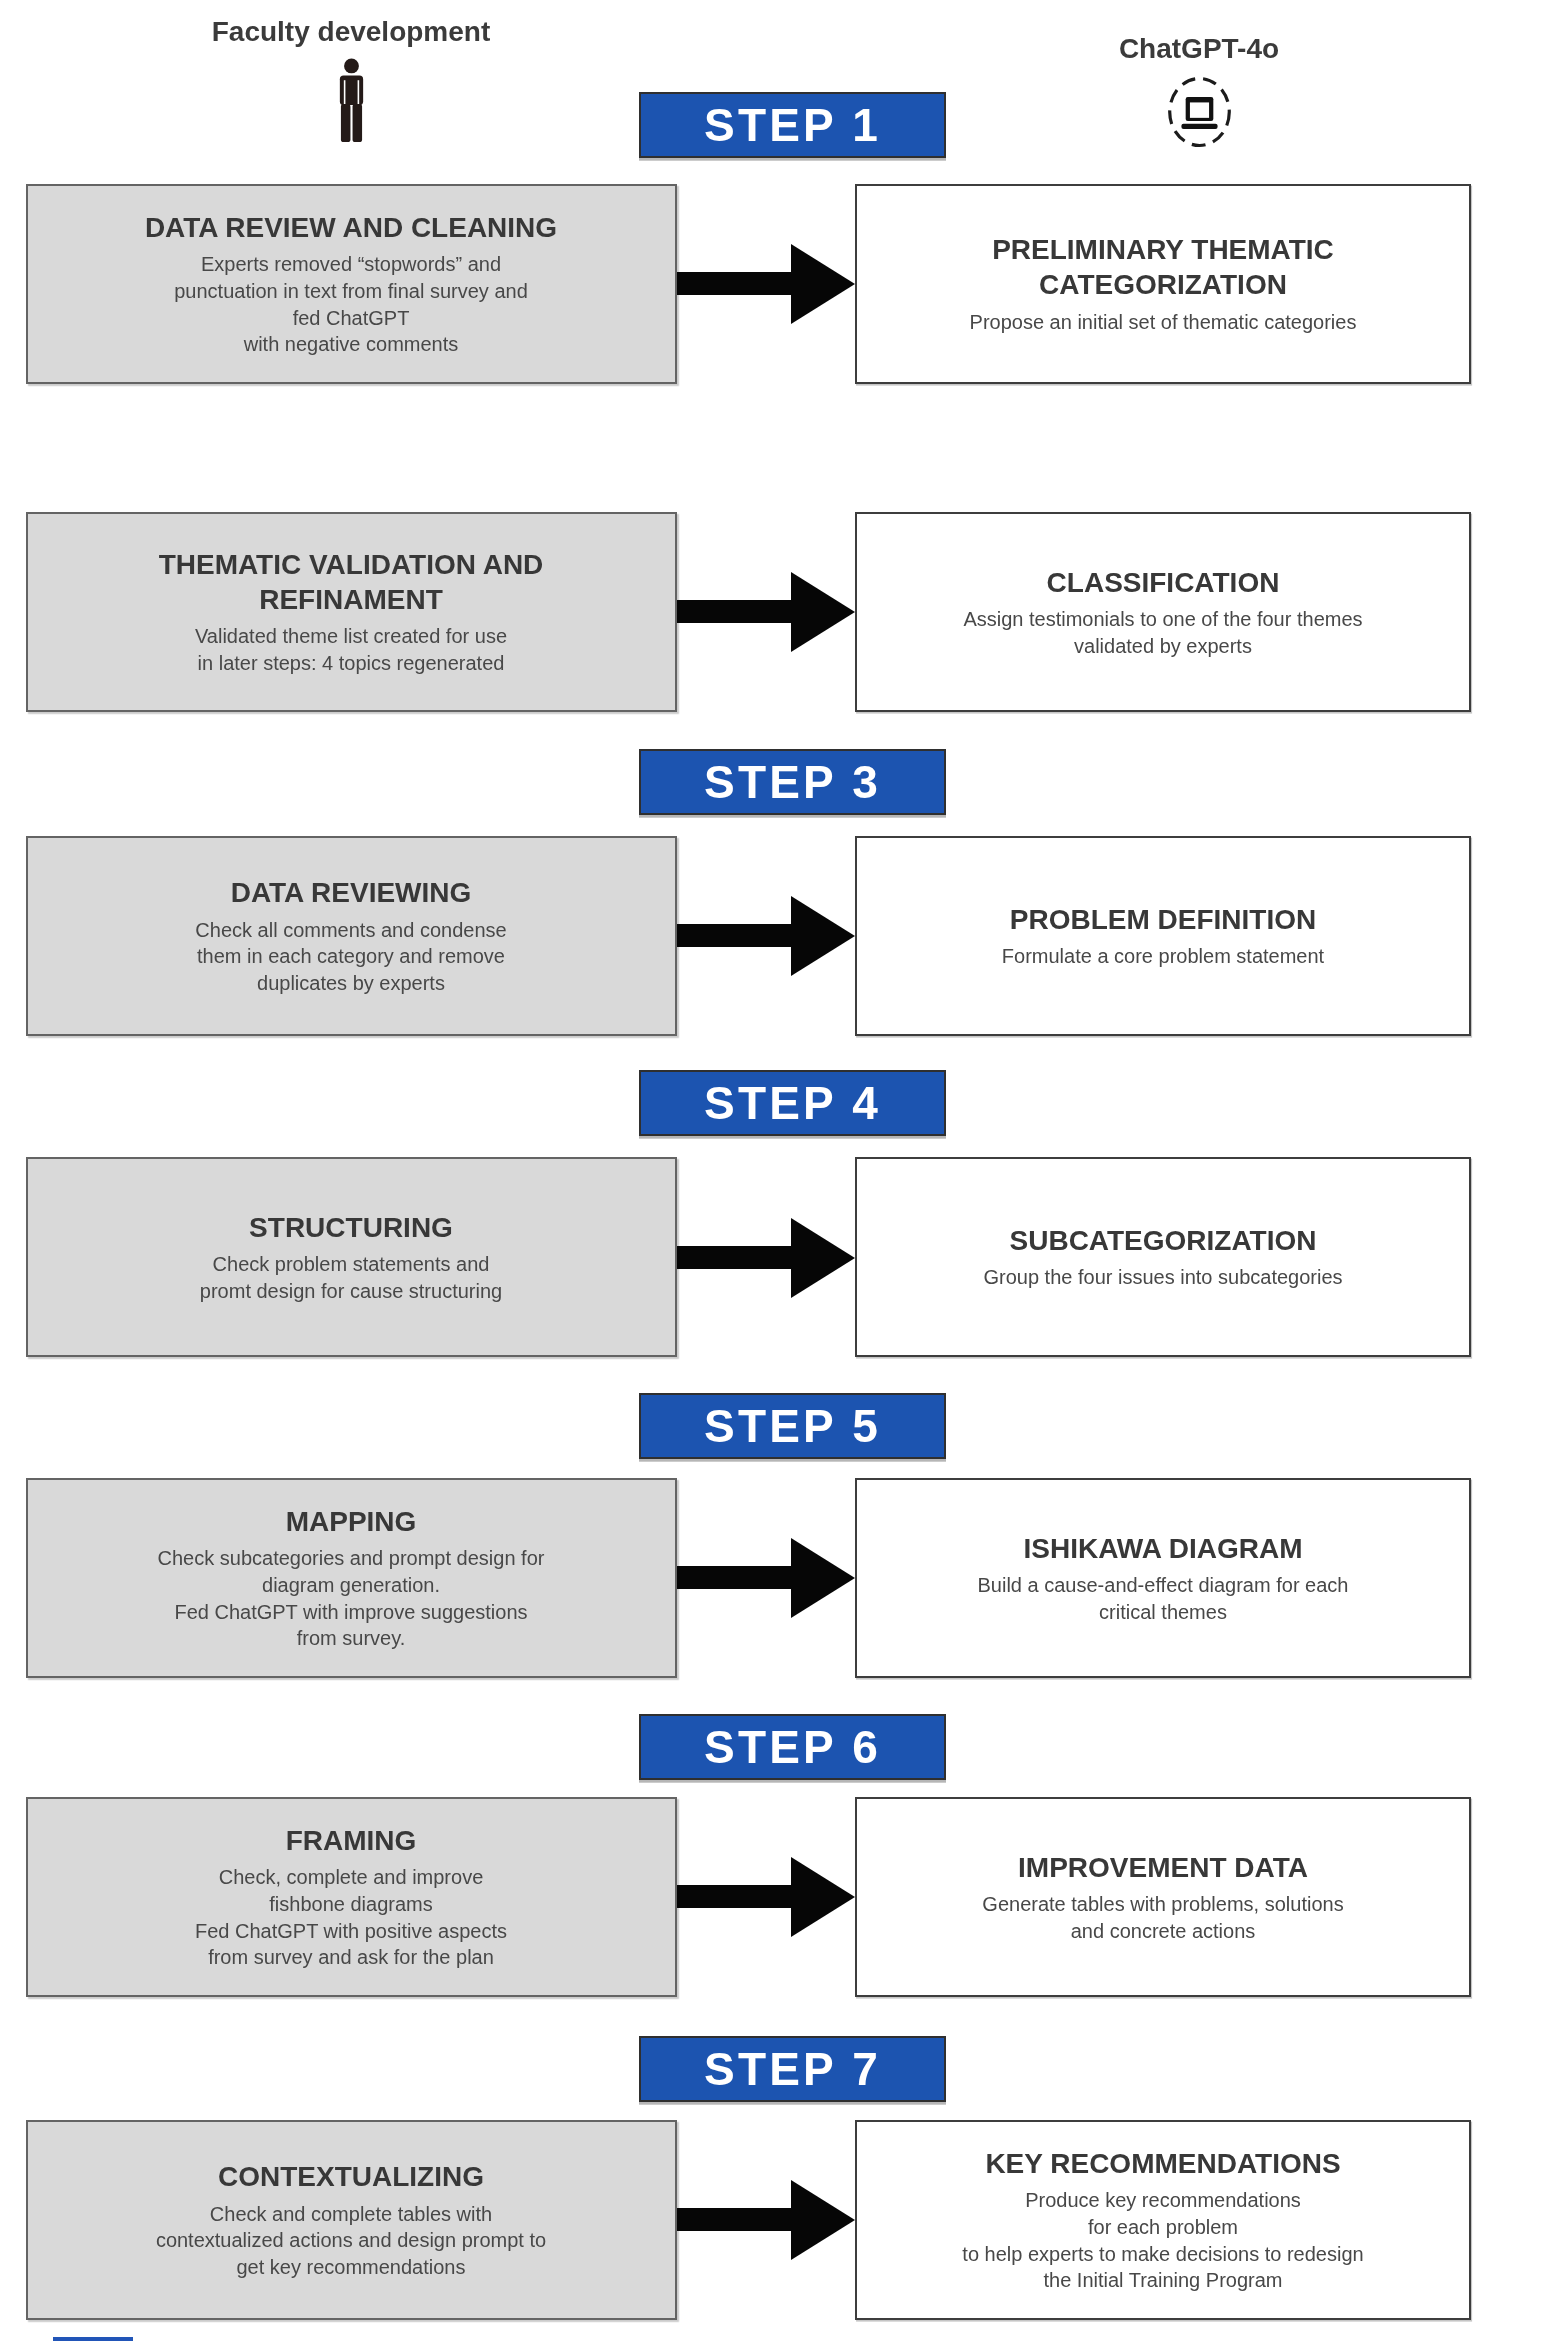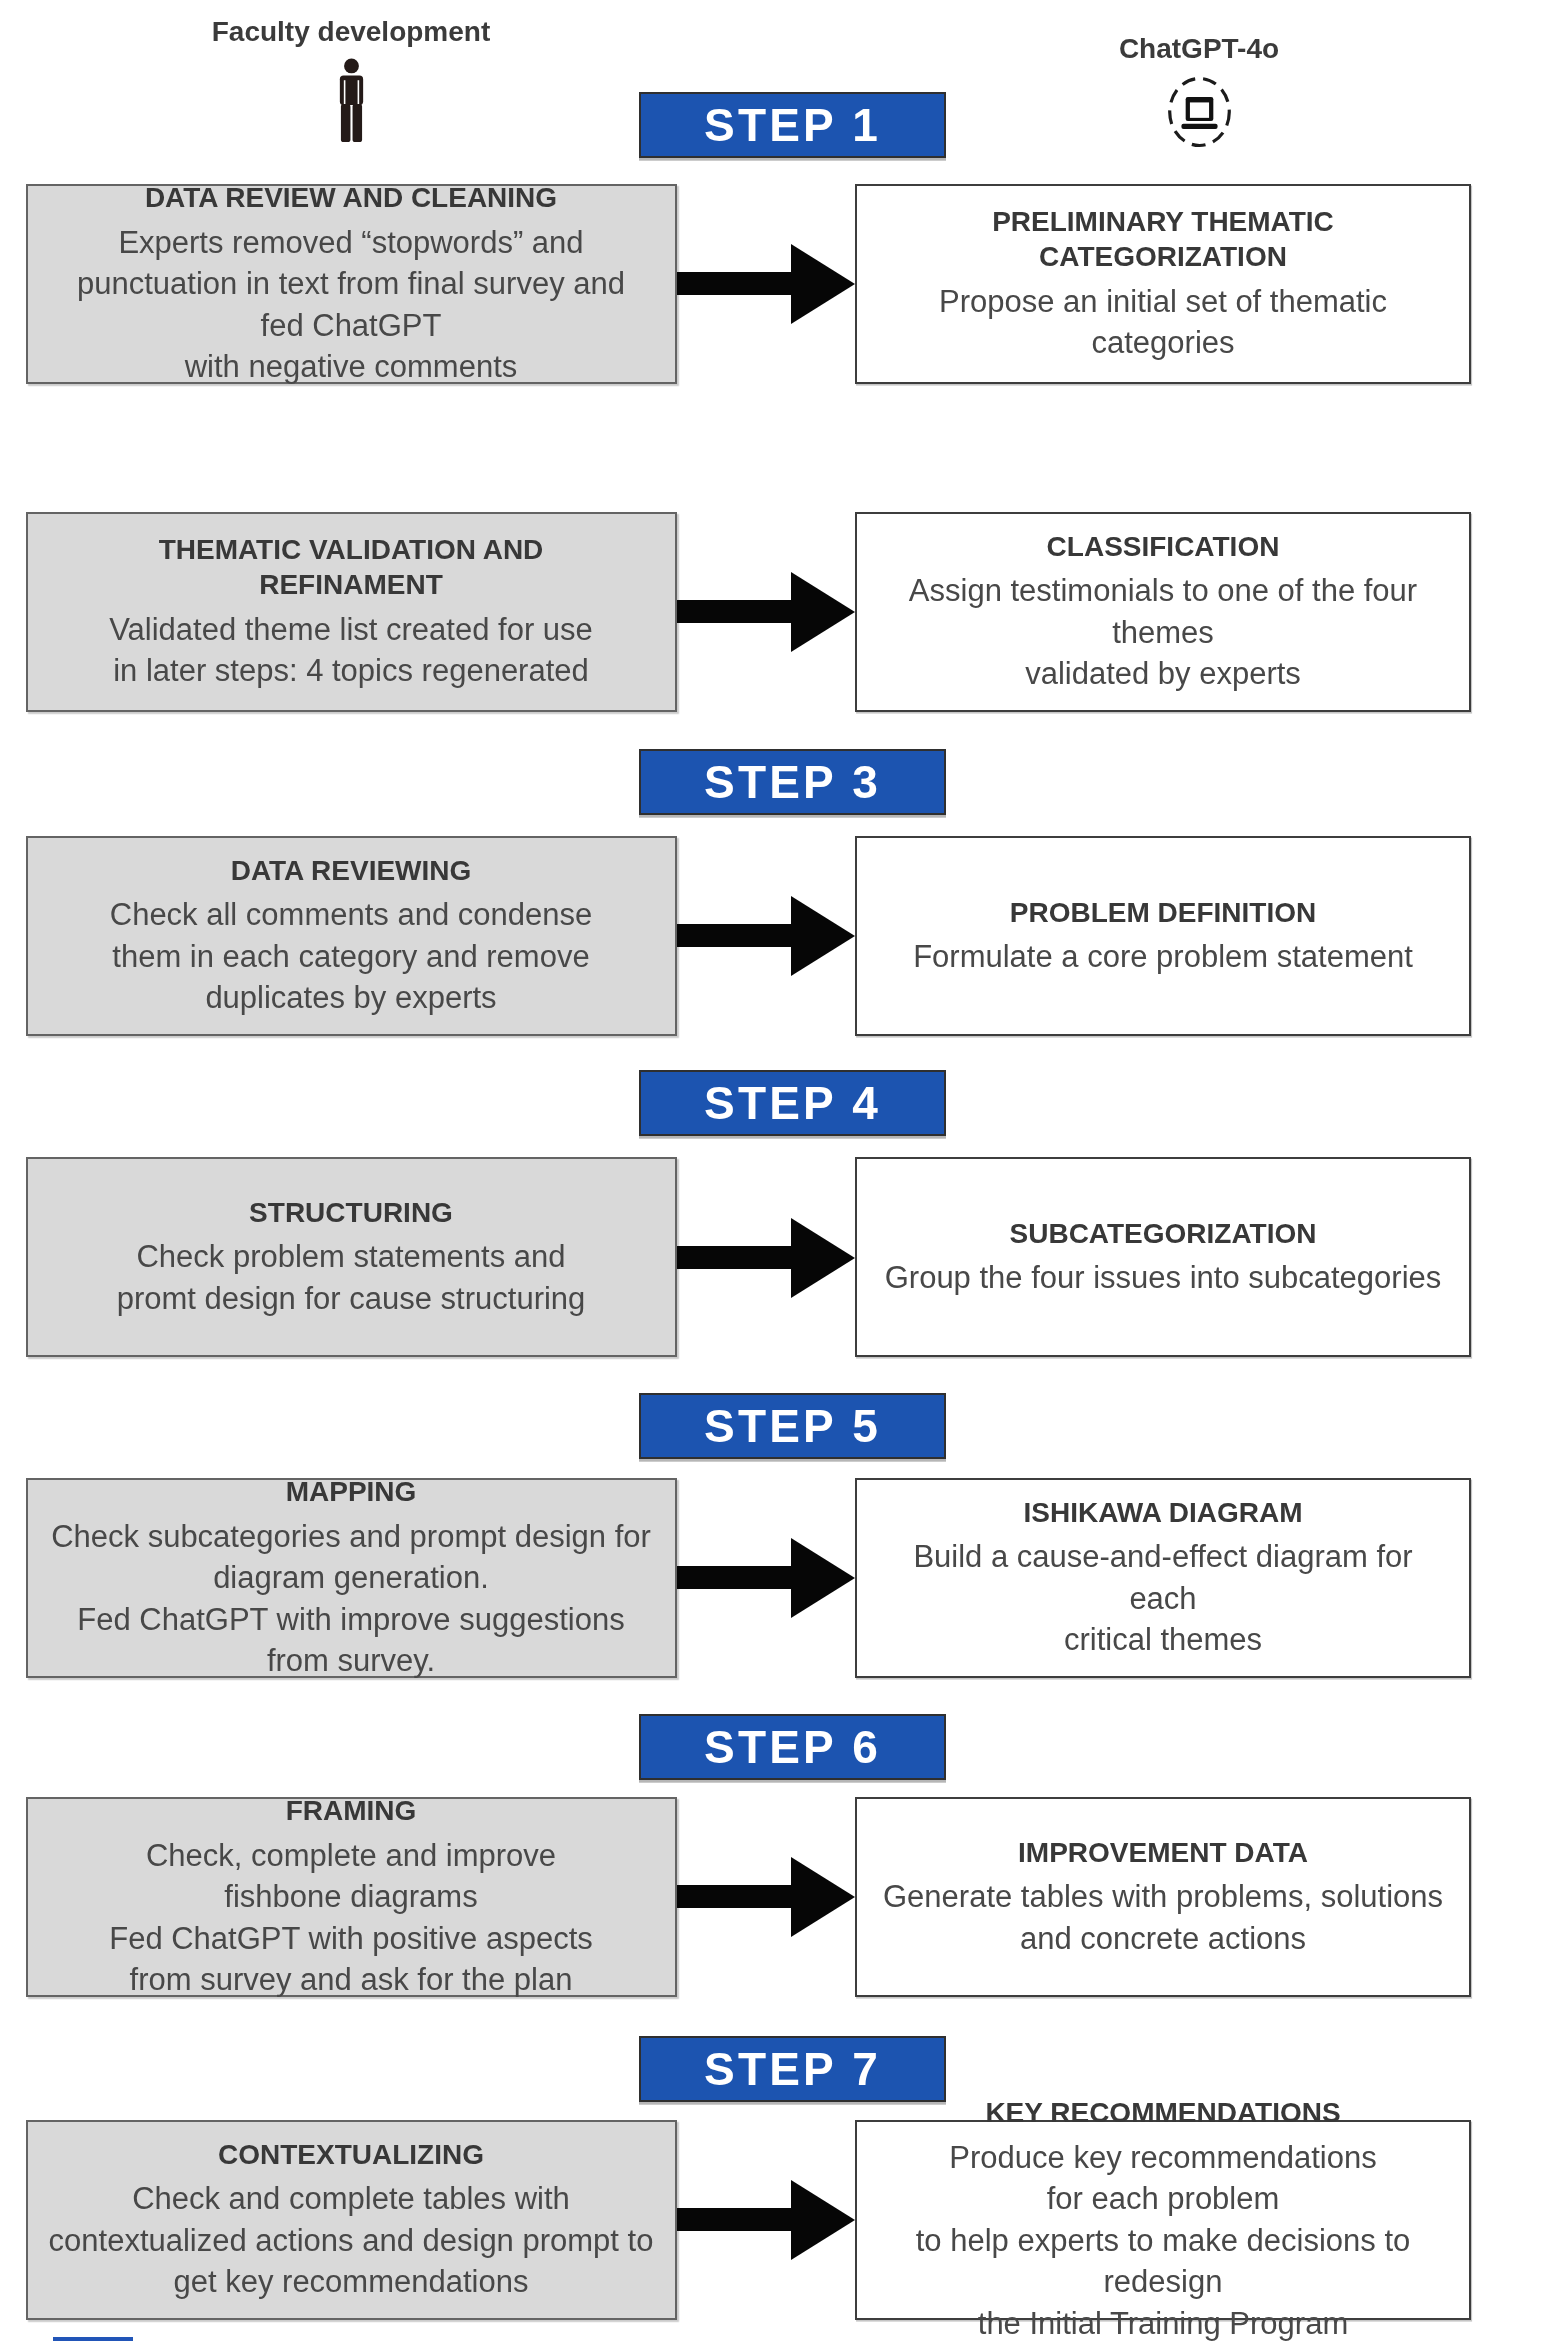--- a/index.html
+++ b/index.html
@@ -39,21 +39,21 @@
   .box.white{
     left:855px;width:616px;background:#ffffff;
     border:2.7px solid #3d3d3d;
     box-shadow:1.1px 1.6px 0 rgba(90,90,90,0.35);
   }
   .box-title{
     font-weight:bold;font-size:28px;color:#383838;line-height:1.25;
     white-space:pre-line;margin-bottom:6.4px;
   }
   .box-body{
-    font-size:31px;color:#484848;line-height:1.34;white-space:pre-line;
+    font-size:20px;color:#484848;line-height:1.34;white-space:pre-line;
   }
 
   .arrow{position:absolute;left:677px;width:178px;height:80px;}
   .arrow .shaft{position:absolute;left:0;top:28px;width:122px;height:23.4px;background:#060606;}
   .arrow .head{
     position:absolute;left:114px;top:0;width:0;height:0;
     border-left:64px solid #060606;
     border-top:40px solid transparent;
     border-bottom:40px solid transparent;
   }

